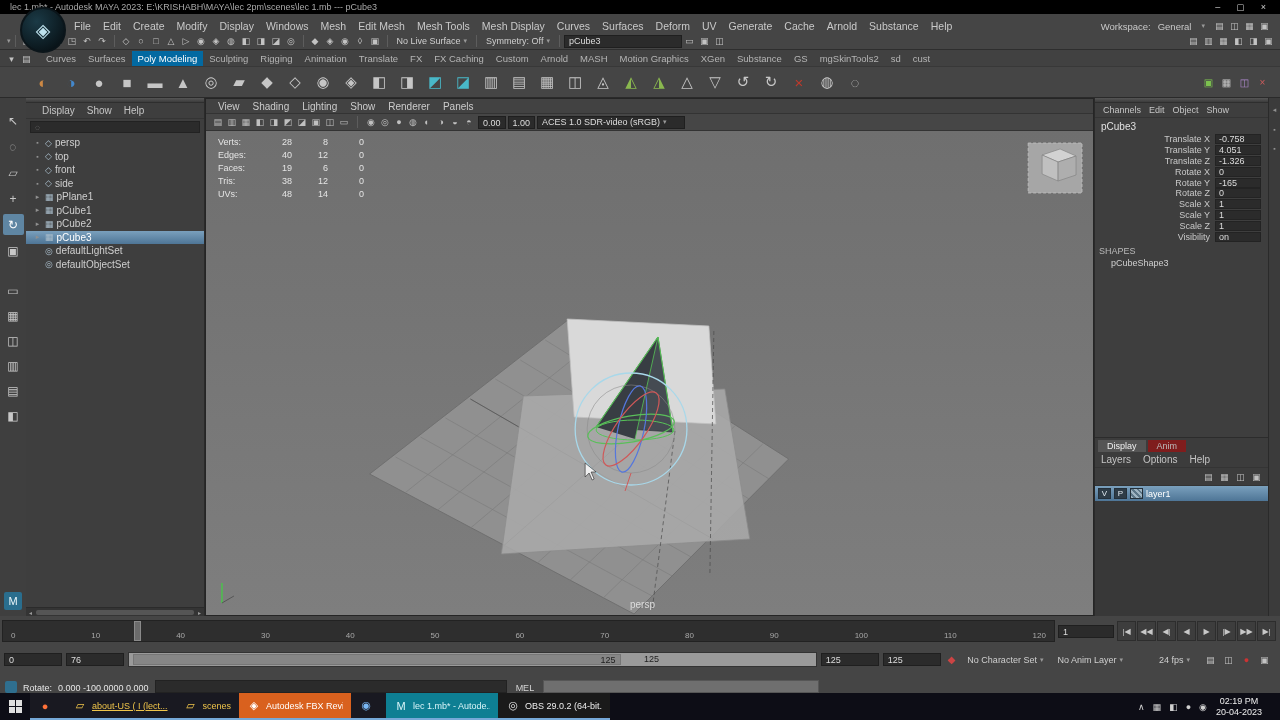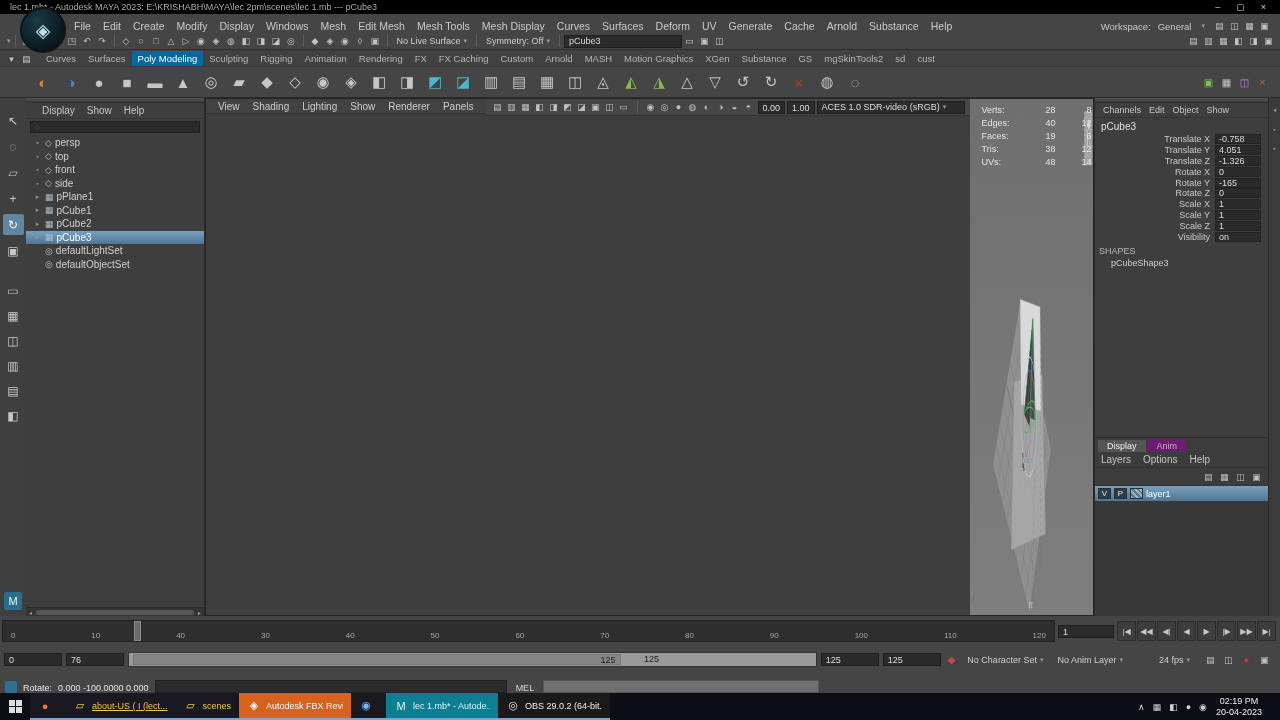--- a/index.html
+++ b/index.html
@@ -49,42 +49,42 @@
 .osearch{margin:2px 4px;background:#2b2b2b;border:1px solid #222;height:12px;color:#8a8a8a;font-size:8px;display:flex;align-items:center;padding:0 4px;gap:4px;}
 .otree{margin-top:1px;}
 .orow{display:flex;align-items:center;height:13.5px;gap:3px;padding-left:7px;color:#cfcfcf;white-space:nowrap;}
 .orow.active{background:linear-gradient(#7aa0bd,#4e7596);color:#fff;}
 .oexp{width:9px;font-size:7px;color:#909090;text-align:center;}
 .oicon{font-size:9px;color:#a9bdcb;}
 .oscroll{margin-top:auto;height:9px;background:#343434;border-top:1px solid #2b2b2b;display:flex;align-items:center;}
 .oscroll .arr{width:9px;font-size:6px;color:#999;text-align:center;}
 .oscroll .thumb{flex:1;height:5px;background:#555;margin:0 1px;border-radius:2px;}
 
-#vp{flex:1;position:relative;background:#3e3e3e;border:1px solid #252525;display:flex;}
+#vp{flex:1;position:relative;background:#3e3e3e;border:1px solid #252525;display:flex;flex-direction:column;}
 .vp-menus{display:flex;gap:13px;padding:2px 12px;font-size:10px;color:#cccccc;background:#424242;border-bottom:1px solid #333;height:15px;}
 .vp-icons{display:flex;align-items:center;gap:2px;height:17px;background:#464646;border-bottom:1px solid #333;padding:0 5px;font-size:9px;}
 .vic{width:14px;height:14px;display:flex;align-items:center;justify-content:center;font-size:9px;color:#c0c0c0;flex:none;}
 .vp-canvas{flex:1;position:relative;overflow:hidden;}
 .vp-canvas svg{position:absolute;left:0;top:0;width:100%;height:100%;}
 .hud{position:absolute;left:12px;top:5px;font-size:9px;color:#e4e4e4;line-height:1.45;}
 .hudrow{display:flex;}
 .hudrow .l{width:38px;text-align:left;}
 .hudrow .n{width:36px;text-align:right;}
 
 #channelbox{width:174px;background:#3e3e3e;border-left:1px solid #2a2a2a;display:flex;flex-direction:column;font-size:9px;}
 .cb-menus{display:flex;gap:8px;padding:2px 4px 2px 8px;color:#c5c5c5;font-size:9px;border-bottom:1px solid #343434;}
 .cb-name{padding:3px 6px 2px;color:#e0e0e0;font-size:10px;}
 .cb-attr{display:flex;height:10.8px;align-items:center;}
 .cb-attr .an{flex:1;text-align:right;padding-right:5px;color:#c9c9c9;}
 .cb-attr .av{width:46px;background:#2b2b2b;border:1px solid #232323;color:#dcdcdc;padding:0 3px;margin-right:7px;height:10px;line-height:9px;}
 .cb-sec{padding:4px 4px 1px;color:#b9b9b9;}
 .cb-shape{padding:1px 4px 1px 16px;color:#cfcfcf;}
 .layer-section{margin-top:auto;height:179px;border-top:1px solid #2c2c2c;display:flex;flex-direction:column;background:#3c3c3c;}
 .cb-tabs{display:flex;gap:2px;padding:2px 3px 0;}
-.cb-tab{background:#701a75;padding:1px 9px;color:#bbb;}
+.cb-tab{background:#7f1d1d;padding:1px 9px;color:#bbb;}
 .cb-tab.active{background:#555;color:#eee;}
 .layer-toolbar{display:flex;justify-content:flex-end;gap:3px;padding:2px 5px;border-bottom:1px solid #333;}
 .lic{width:13px;height:13px;display:flex;align-items:center;justify-content:center;color:#c0c0c0;font-size:9px;}
 .layer-list{flex:1;background:#383838;}
 .layer-row{height:15px;display:flex;align-items:center;gap:3px;padding:0 3px;background:linear-gradient(#7aa0bd,#4e7596);color:#fff;}
 .ltog{width:13px;height:11px;background:#2e3c47;border:1px solid #24303a;display:flex;align-items:center;justify-content:center;font-size:8px;color:#dfe8ee;}
 .lswatch{width:13px;height:11px;border:1px solid #24303a;background:repeating-linear-gradient(45deg,#9fb4c2 0 2px,#5c7688 2px 4px);}
 
 #rightedge{width:12px;background:#3b3b3b;border-left:1px solid #2a2a2a;display:flex;flex-direction:column;align-items:center;gap:12px;padding-top:8px;color:#8f8f8f;font-size:7px;}
 
@@ -242,21 +242,21 @@
       <span class="sic">▾</span>
       <span class="sic">▤</span>
     </span>
   <div class="tabs">
       <span class="tab">Curves</span>
       <span class="tab">Surfaces</span>
       <span class="tab active">Poly Modeling</span>
       <span class="tab">Sculpting</span>
       <span class="tab">Rigging</span>
       <span class="tab">Animation</span>
-      <span class="tab">Rendering</span>
+      <span class="tab">Translate</span>
       <span class="tab">FX</span>
       <span class="tab">FX Caching</span>
       <span class="tab">Custom</span>
       <span class="tab">Arnold</span>
       <span class="tab">MASH</span>
       <span class="tab">Motion Graphics</span>
       <span class="tab">XGen</span>
       <span class="tab">Substance</span>
       <span class="tab">GS</span>
       <span class="tab">mgSkinTools2</span>

